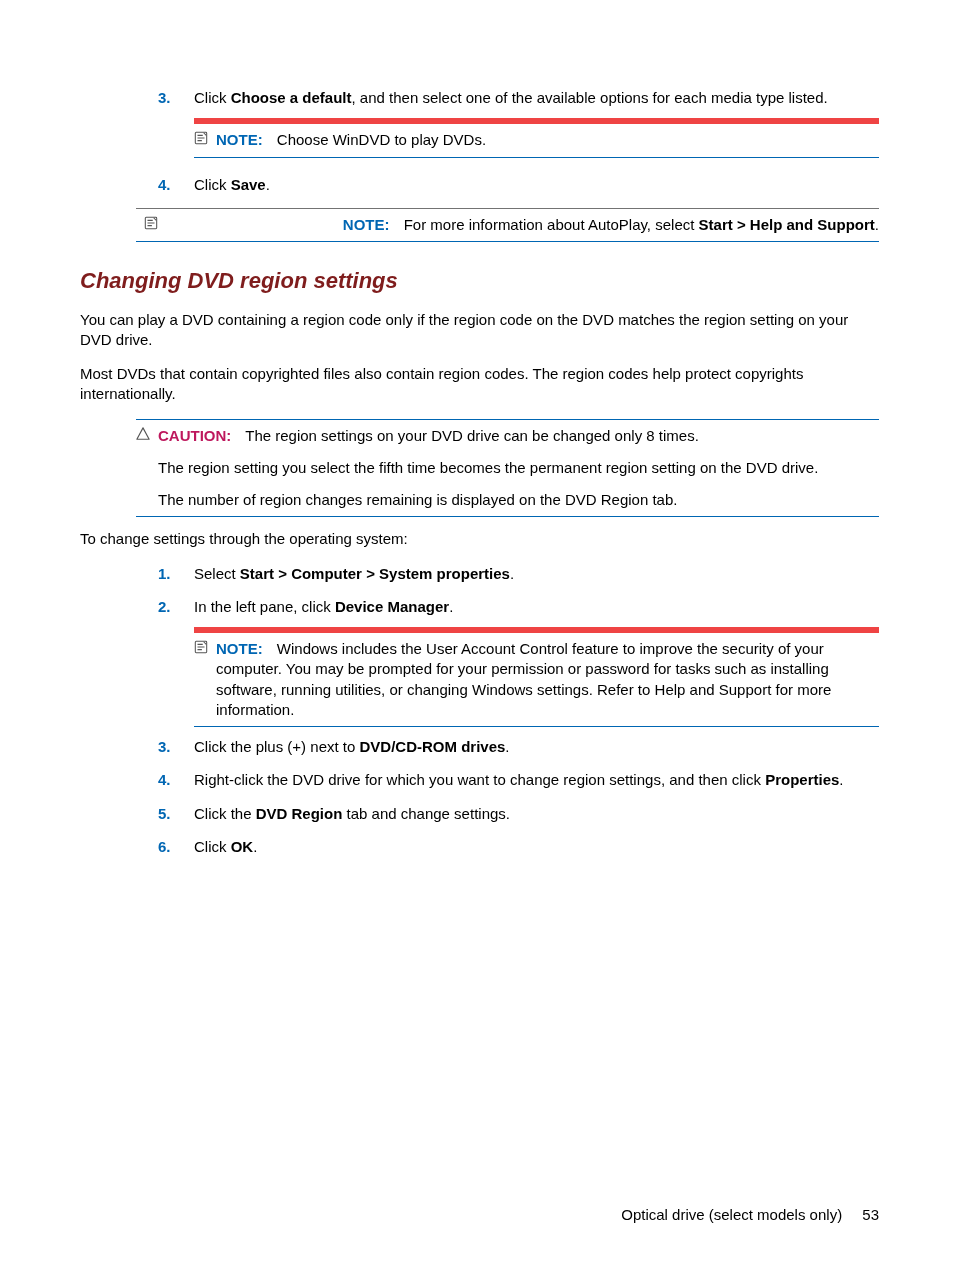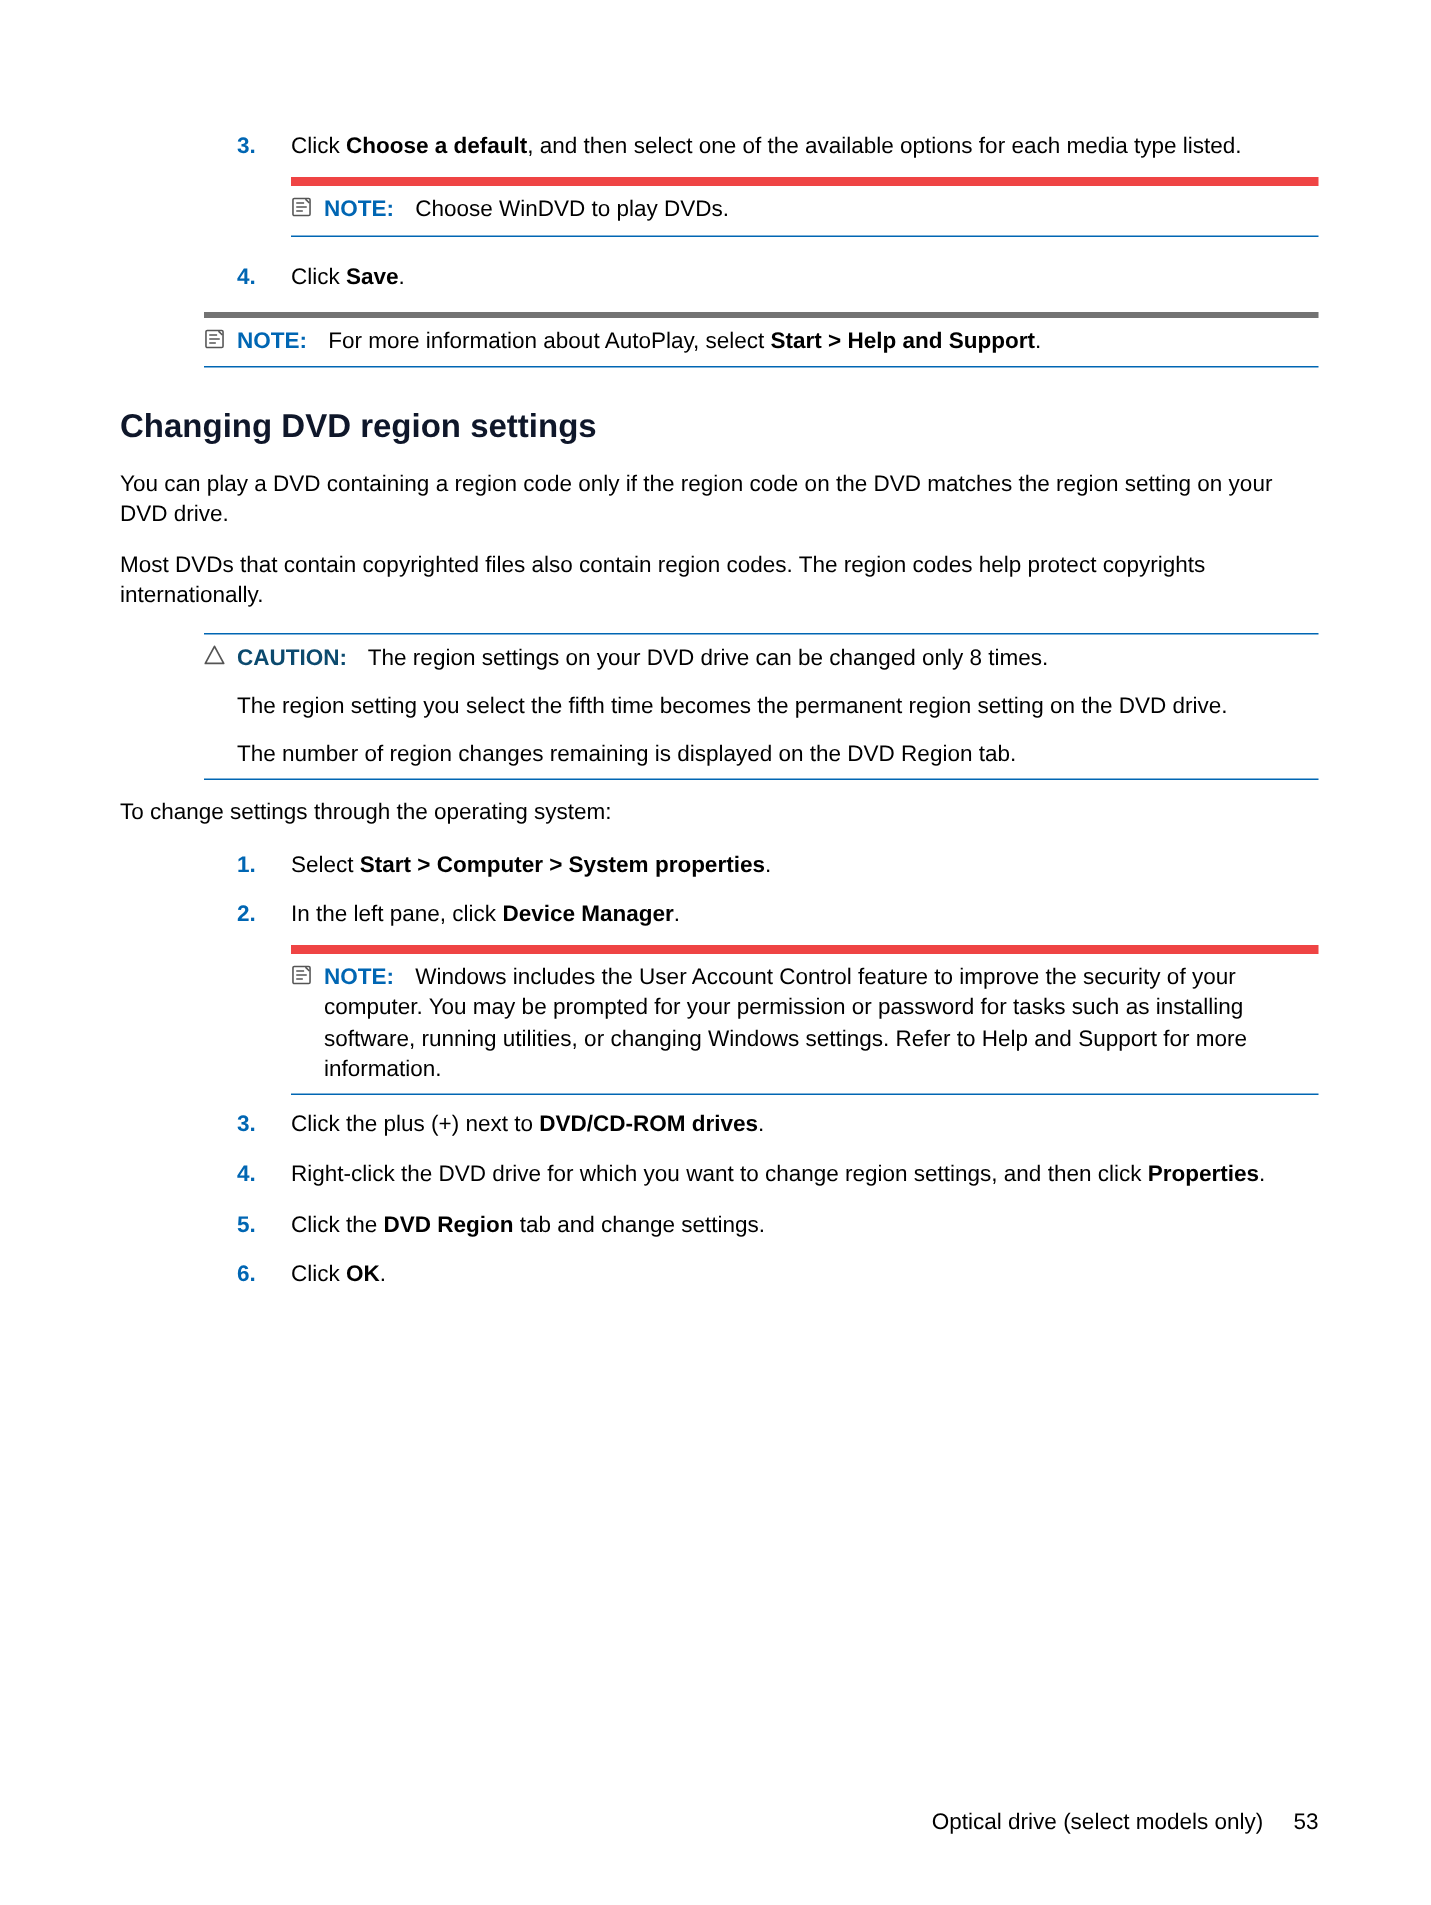--- a/index.html
+++ b/index.html
@@ -55,51 +55,53 @@
   .caution-row { display: flex; }
   .caution-icon {
     width: 22px;
     flex-shrink: 0;
     color: #444;
     font-size: 14px;
     line-height: 1.1;
     padding-top: 1px;
   }
   .caution-label {
-    color: #0c4a6e;
+    color: #be185d;
     font-weight: bold;
     padding-right: 10px;
   }
   .caution-body { flex: 1; }
   .caution-para { margin-top: 12px; padding-left: 22px; }
   h2.section {
-    color: #0f172a;
+    color: #7f1d1d;
     font-weight: bold;
     font-size: 22px;
     margin: 24px 0 14px 0;
+    font-style: italic;
   }
   p.body {
     margin: 0 0 14px 0;
   }
   .body-indent { margin-left: 78px; }
   b { font-weight: bold; }
   .footer {
     position: absolute;
     bottom: 45px;
     right: 75px;
     font-size: 15px;
   }
   .footer .pnum { margin-left: 16px; }
   .note-wrap {
     display:flex;
     margin-left: 56px;
-    border-top: 4px solid #737373;
+    border-top: 1px solid #737373;
     border-bottom: 1px solid #0066b3;
     padding: 6px 0;
     margin-bottom: 12px;
+    text-align: right;
   }
   .ol-nested-note {
     margin-left: 36px;
     border-top: 6px solid #ef4444;
     border-bottom: 1px solid #0066b3;
     padding: 6px 0;
     margin-top: 8px;
     margin-bottom: 4px;
     display:flex;
   }

